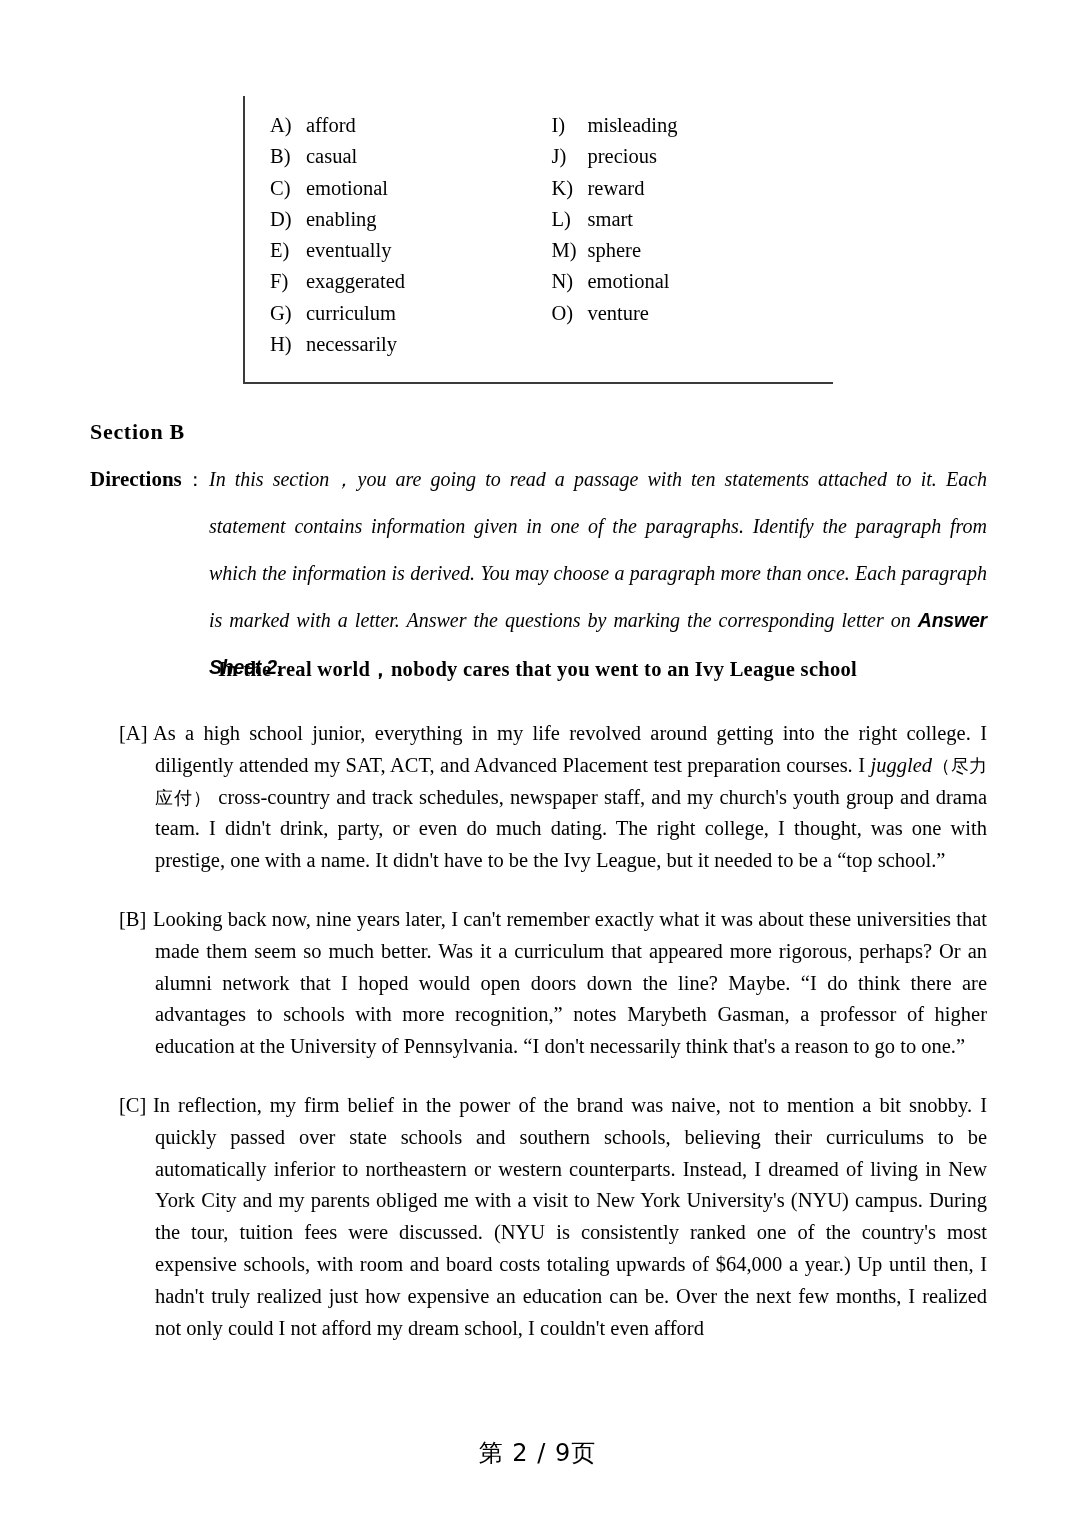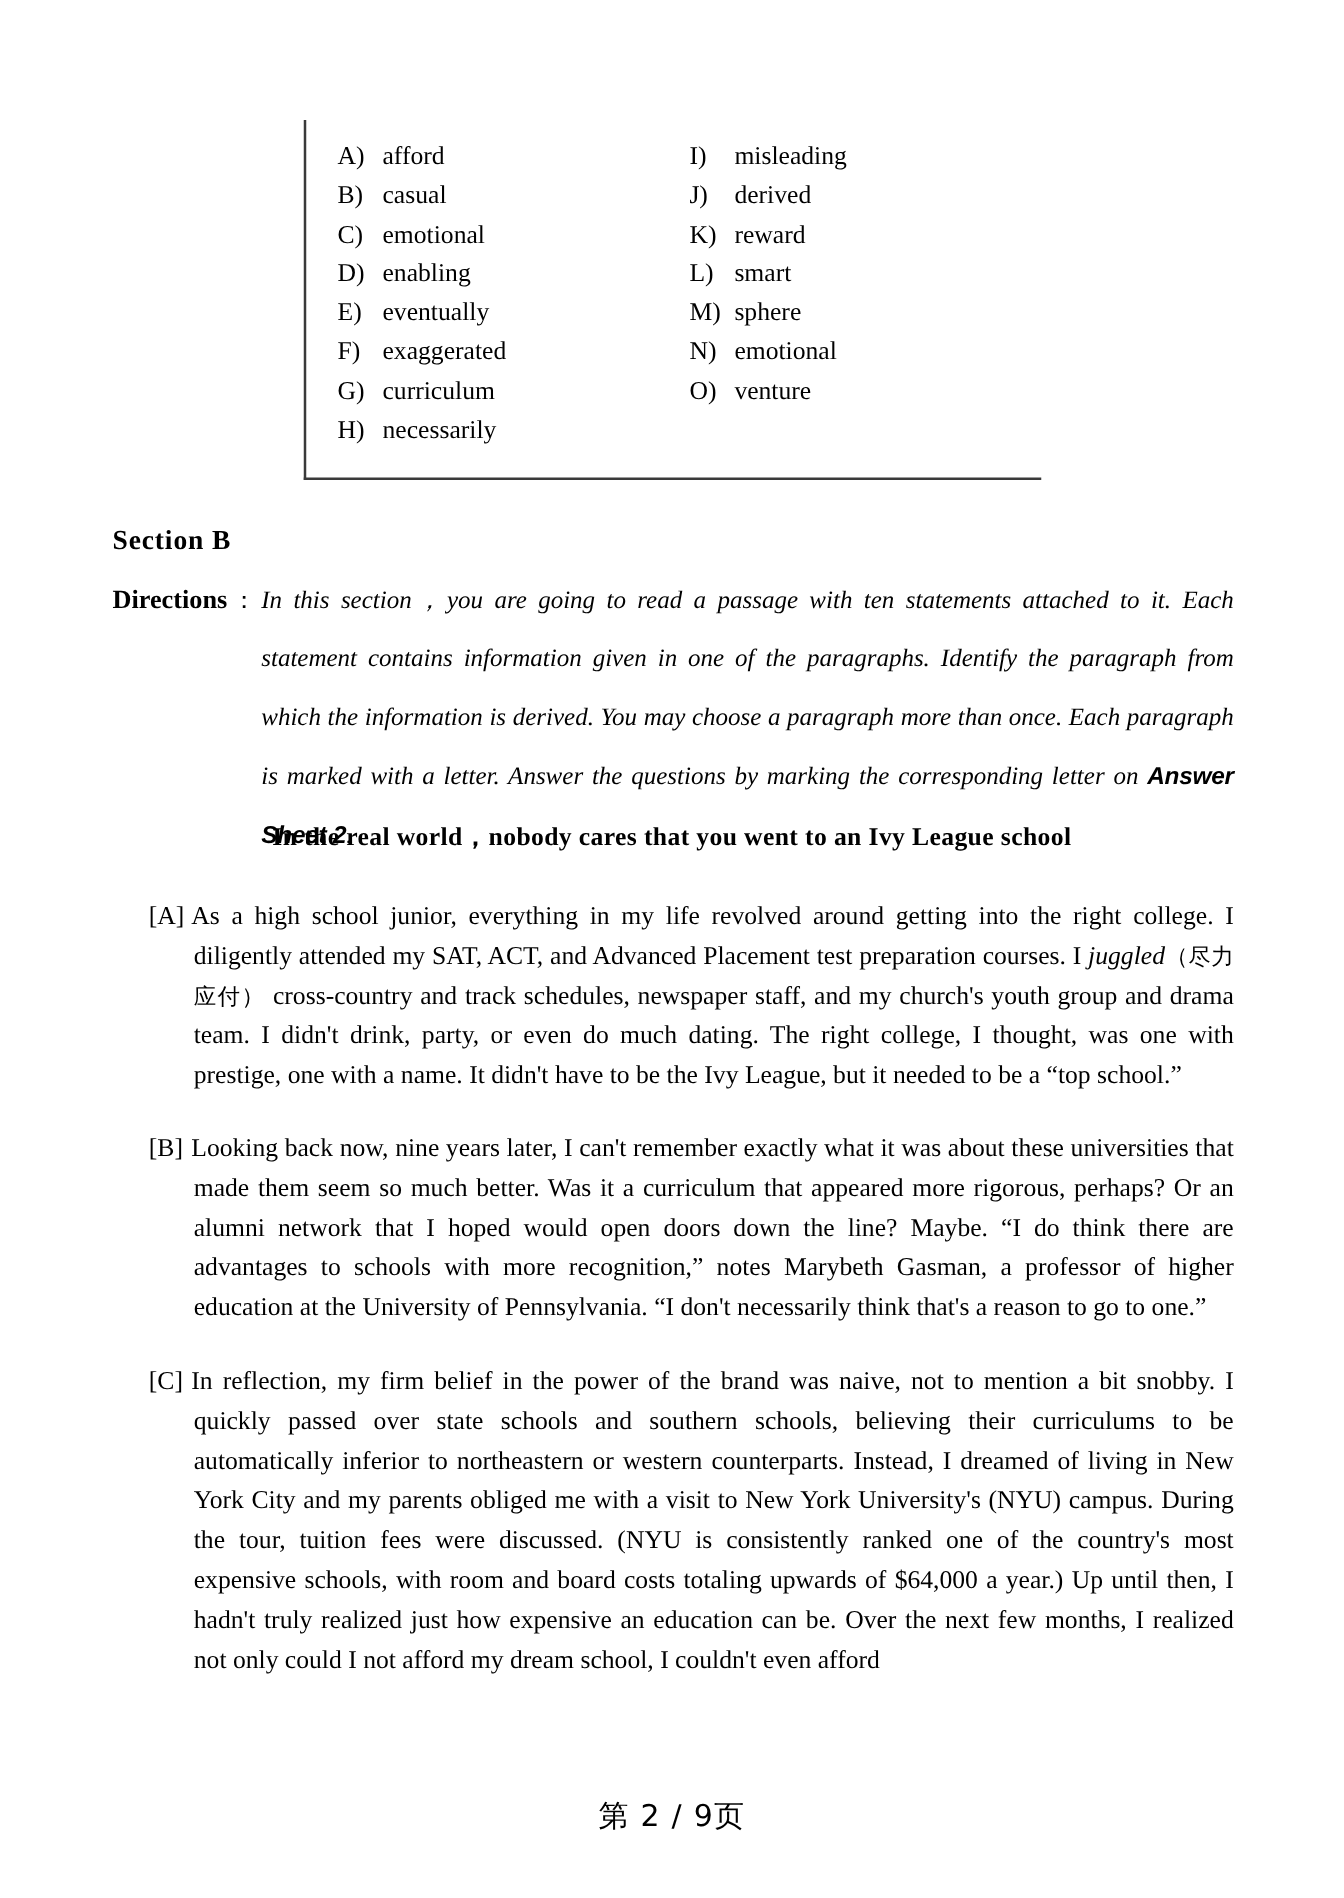--- a/index.html
+++ b/index.html
@@ -180,21 +180,21 @@
       </div>
     </div>
 
     <div class="wordbank-col">
       <div class="wb-item">
         <span class="wb-letter">I)</span>
         <span class="wb-word">misleading</span>
       </div>
       <div class="wb-item">
         <span class="wb-letter">J)</span>
-        <span class="wb-word">derived</span>
+        <span class="wb-word">precious</span>
       </div>
       <div class="wb-item">
         <span class="wb-letter">K)</span>
         <span class="wb-word">reward</span>
       </div>
       <div class="wb-item">
         <span class="wb-letter">L)</span>
         <span class="wb-word">smart</span>
       </div>
       <div class="wb-item">

